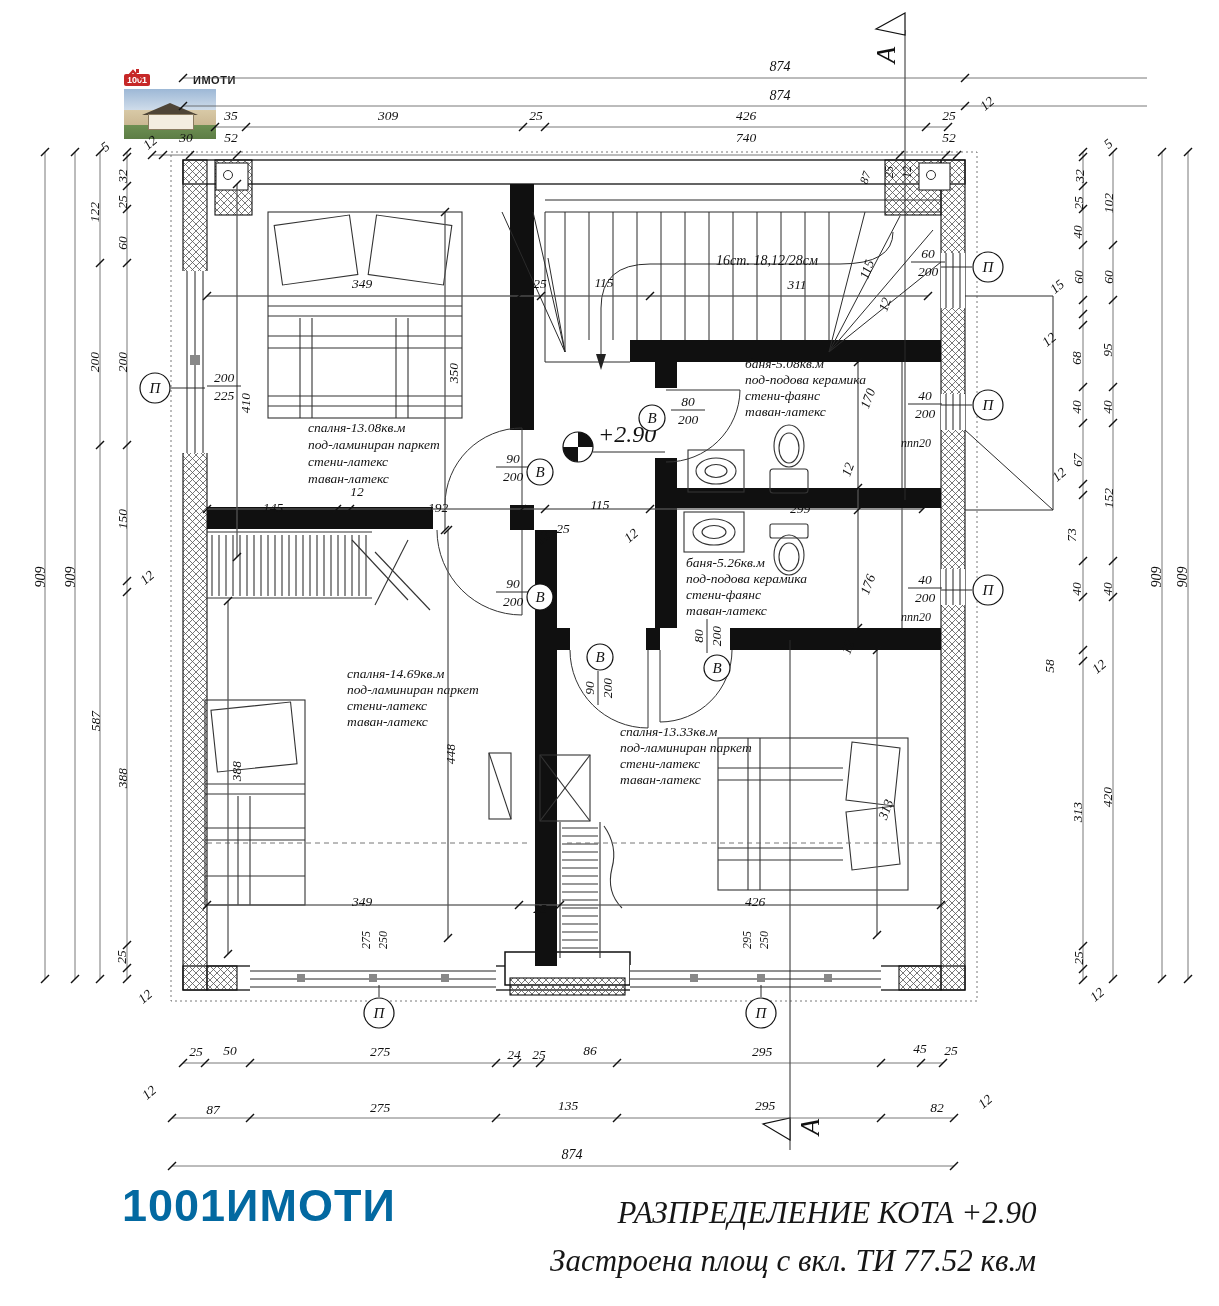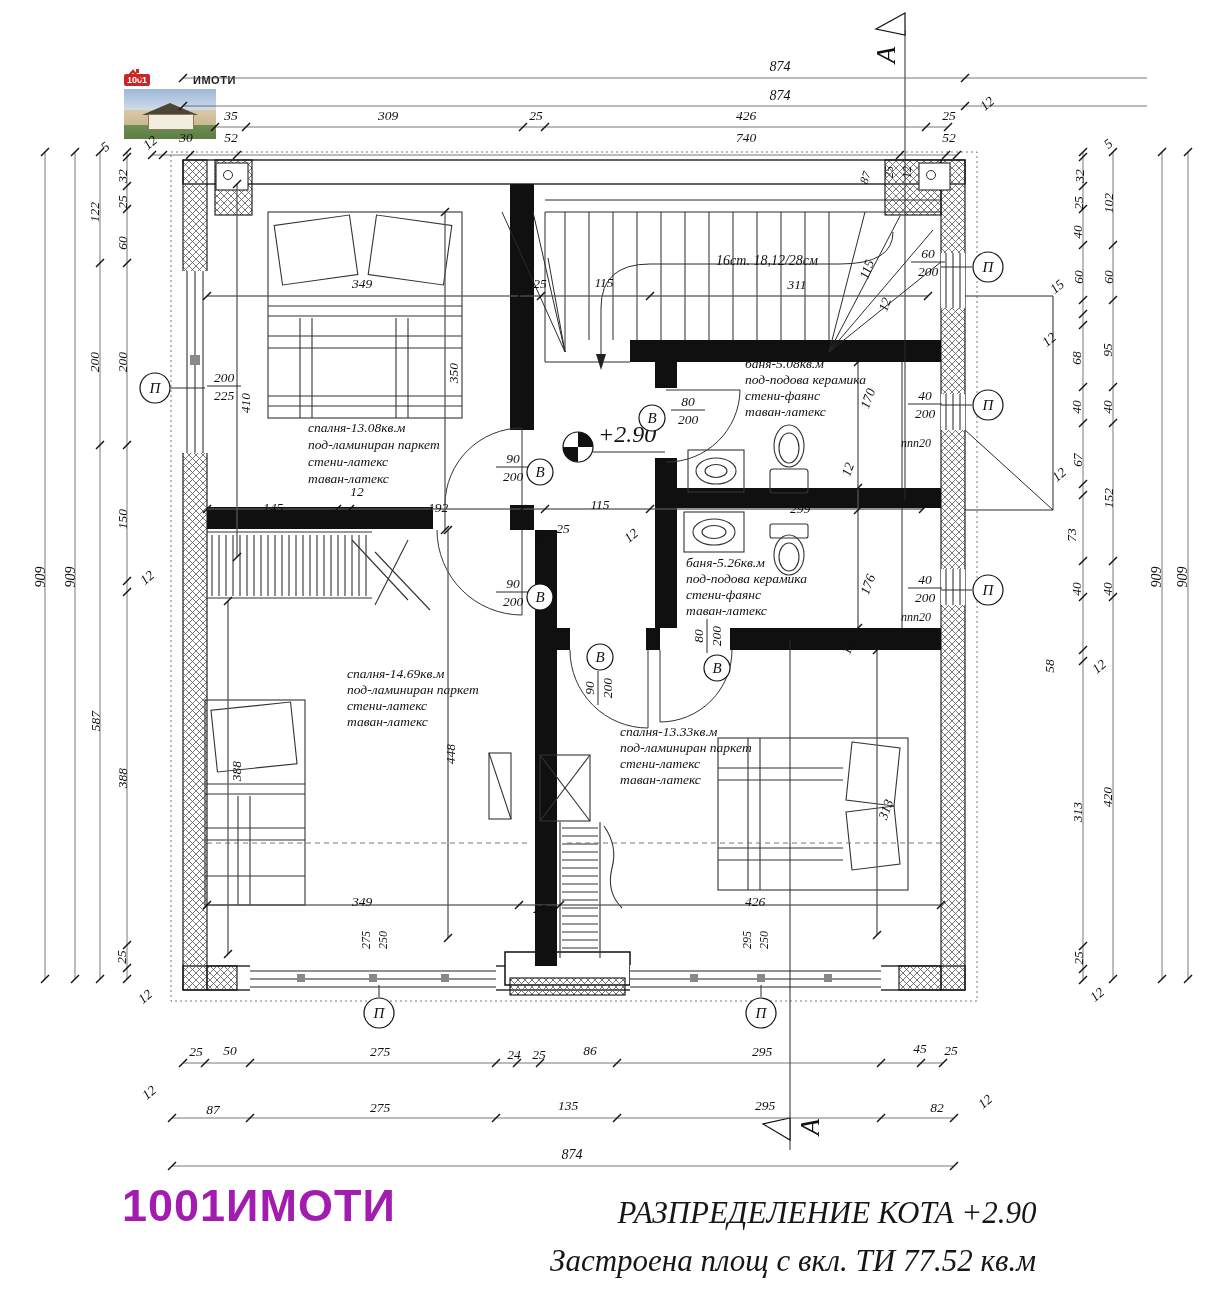--- a/index.html
+++ b/index.html
@@ -29,21 +29,21 @@
   .logo-1001{background:#c62828;color:#fff;font:700 9px "Liberation Sans",sans-serif;
              padding:1px 3px;border-radius:2px;}
   .logo-imoti{font:700 11px "Liberation Sans",sans-serif;color:#1c1c1c;letter-spacing:.5px;padding-left:40px;}
   .logo-photo{margin-top:3px;width:92px;height:50px;position:relative;overflow:hidden;
       background:linear-gradient(180deg,#9db8d6 0%,#cfdcea 42%,#d8c9a6 42%,#cbb893 72%,#6d8f52 72%,#5d7d45 100%);}
   .ph-roof{position:absolute;left:18px;top:14px;width:56px;height:12px;background:#4e4436;
       clip-path:polygon(0 100%,50% 0,100% 100%);}
   .ph-body{position:absolute;left:24px;top:25px;width:44px;height:14px;background:#f3ede0;
       border:1px solid #8a7b60;}
   .watermark{position:absolute;left:122px;top:1180px;
-      font:700 45px "Liberation Sans",sans-serif;color:#a21caf;letter-spacing:1px;text-align:center;}
+      font:700 45px "Liberation Sans",sans-serif;color:#0369a1;letter-spacing:1px;text-align:center;}
 </style>
 </head>
 <body>
 
 <div id="page">
 
   <div class="logo">
     <div class="logo-top">
       <svg width="18" height="14">
         <path d="M1,12 L9,3 L17,12" stroke="#c62828" stroke-width="2.4" fill="none"></path>

